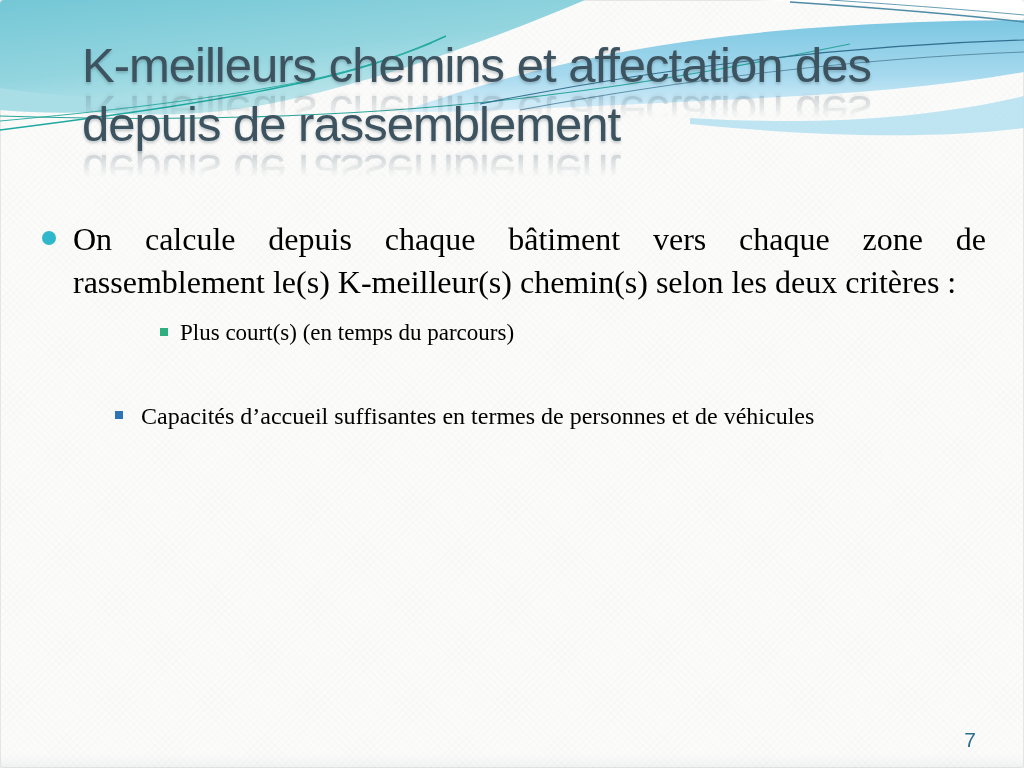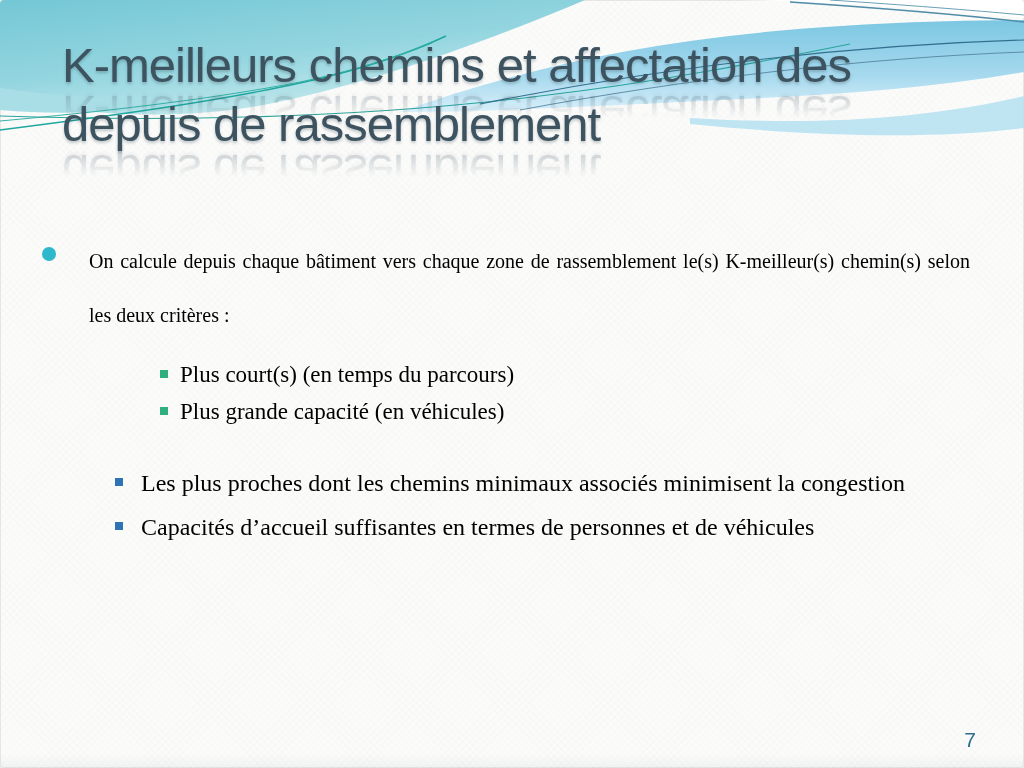--- a/index.html
+++ b/index.html
@@ -13,21 +13,21 @@
       repeating-linear-gradient(45deg,  rgba(120,130,140,0.025) 0 1px, transparent 1px 5px),
       repeating-linear-gradient(-45deg, rgba(120,130,140,0.025) 0 1px, transparent 1px 5px);
     border-radius:4px;
     box-shadow:inset 0 0 0 1px rgba(0,0,0,0.08);
     font-family:"Liberation Serif", serif;
   }
   
   .header-waves{position:absolute;top:0;left:0;width:1024px;height:200px;}
   
   .slide-title{
-    position:absolute;top:36px;left:62px;width:910px;
+    position:absolute;top:36px;left:82px;width:910px;
     font-family:"Liberation Sans", sans-serif;
     font-weight:400;
     font-size:49px;
     letter-spacing:-1px;
     color:#3d5360;
     z-index:3;
   }
   .t-line{
     display:block;
     line-height:59px;
@@ -40,31 +40,31 @@
     padding:0 38px 0 40px;box-sizing:border-box;
     color:#000;
   }
   .b-item{position:relative;padding-left:33px;margin-bottom:6px;}
   .b-item .dot{
     position:absolute;left:2px;top:13px;
     width:14px;height:14px;border-radius:50%;
     background:#2fb7cc;
   }
   .b-item p{
-    margin:16px;
-    font-size:20px;line-height:54px;
+    margin:0;
+    font-size:32px;line-height:43px;
     text-align:justify;
   }
   ul.sub{list-style:none;margin:0;padding:0;}
   ul.sub li{position:relative;font-size:23px;line-height:33px;}
   ul.sub li .sq{
     position:absolute;left:0;top:12px;
     width:8px;height:8px;
   }
-  ul.sub1{margin:12px 0 38px 120px;}
+  ul.sub1{margin:12px 0 50px 120px;}
   ul.sub1 li{padding-left:20px;margin-bottom:4px;}
   ul.sub1 .sq{background:#2faf7f;}
   ul.sub2{margin:14px 0 0 75px;}
   ul.sub2 li{padding-left:26px;margin-bottom:10px;font-size:24px;line-height:34px;}
   ul.sub2 li.just{text-align:justify;}
   ul.sub2 .sq{background:#2e74b5;top:13px;}
   
   .page-num{
     position:absolute;right:48px;bottom:16px;
     font-family:"Liberation Sans", sans-serif;
@@ -127,32 +127,24 @@
     <div class="b-item">
       <span class="dot"></span>
       <p>On calcule depuis chaque bâtiment vers chaque zone de rassemblement le(s) K-meilleur(s) chemin(s) selon les deux critères :</p>
     </div>
 
     <ul class="sub sub1">
       <li>
         <span class="sq"></span>
         <span>Plus court(s) (en temps du parcours)</span>
       </li>
-      <li>
-        <span class="sq"></span>
-        <span>Plus grande capacité (en véhicules)</span>
-      </li>
     </ul>
 
 
     <ul class="sub sub2">
-      <li class="just">
-        <span class="sq"></span>
-        <span>Les plus proches dont les chemins minimaux associés minimisent la congestion</span>
-      </li>
       <li>
         <span class="sq"></span>
         <span>Capacités d’accueil suffisantes en termes de personnes et de véhicules</span>
       </li>
     </ul>
 
   </div>
 
   <div class="footer-fade"></div>
 

